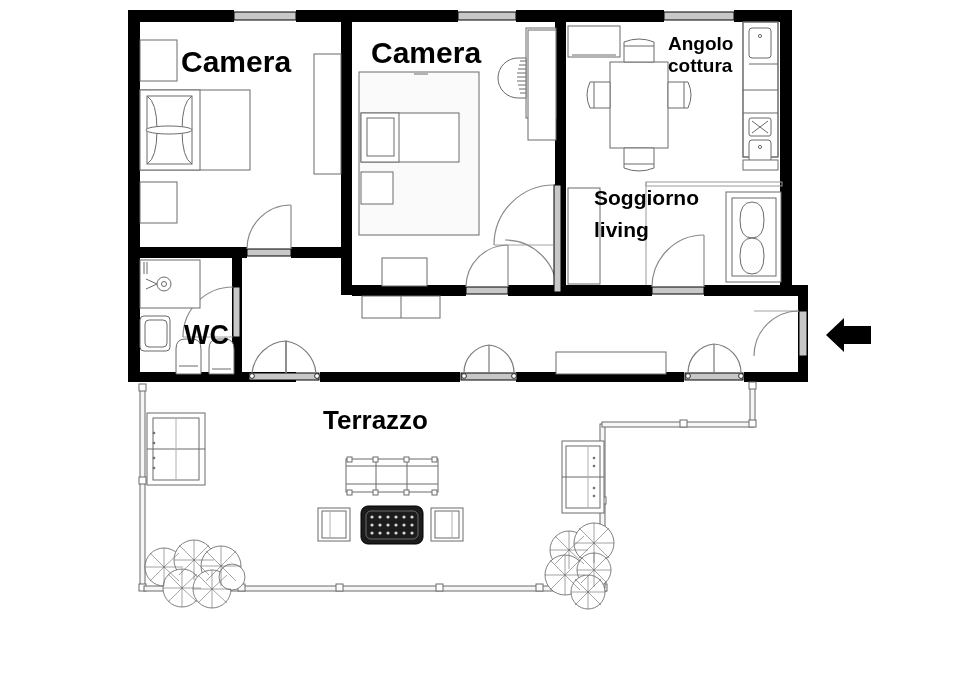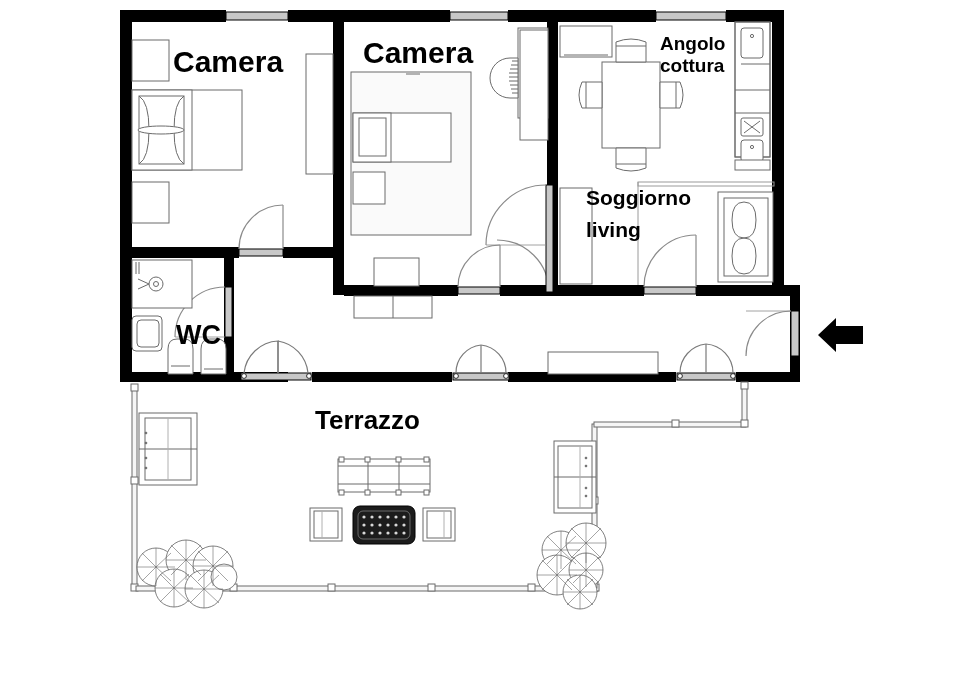--- a/index.html
+++ b/index.html
@@ -3,21 +3,21 @@
 <meta charset="utf-8">
 <title>Floor Plan</title>
 <style>
   html,body{margin:0;padding:0;background:#ffffff;}
   body{
     width:960px;height:679px;
     font-family:"Liberation Sans", sans-serif;
     overflow:hidden;
     position:relative;
   }
-  #plan-root{position:absolute;left:8px;top:0;width:816px;height:679px;}
+  #plan-root{position:absolute;left:16px;top:0;width:816px;height:679px;}
   svg{display:block;}
   .rmlabel{
     font-family:"Liberation Sans", sans-serif;
     font-weight:bold;
     fill:#000000;
   }
 </style>
 </head>
 <body>
 

